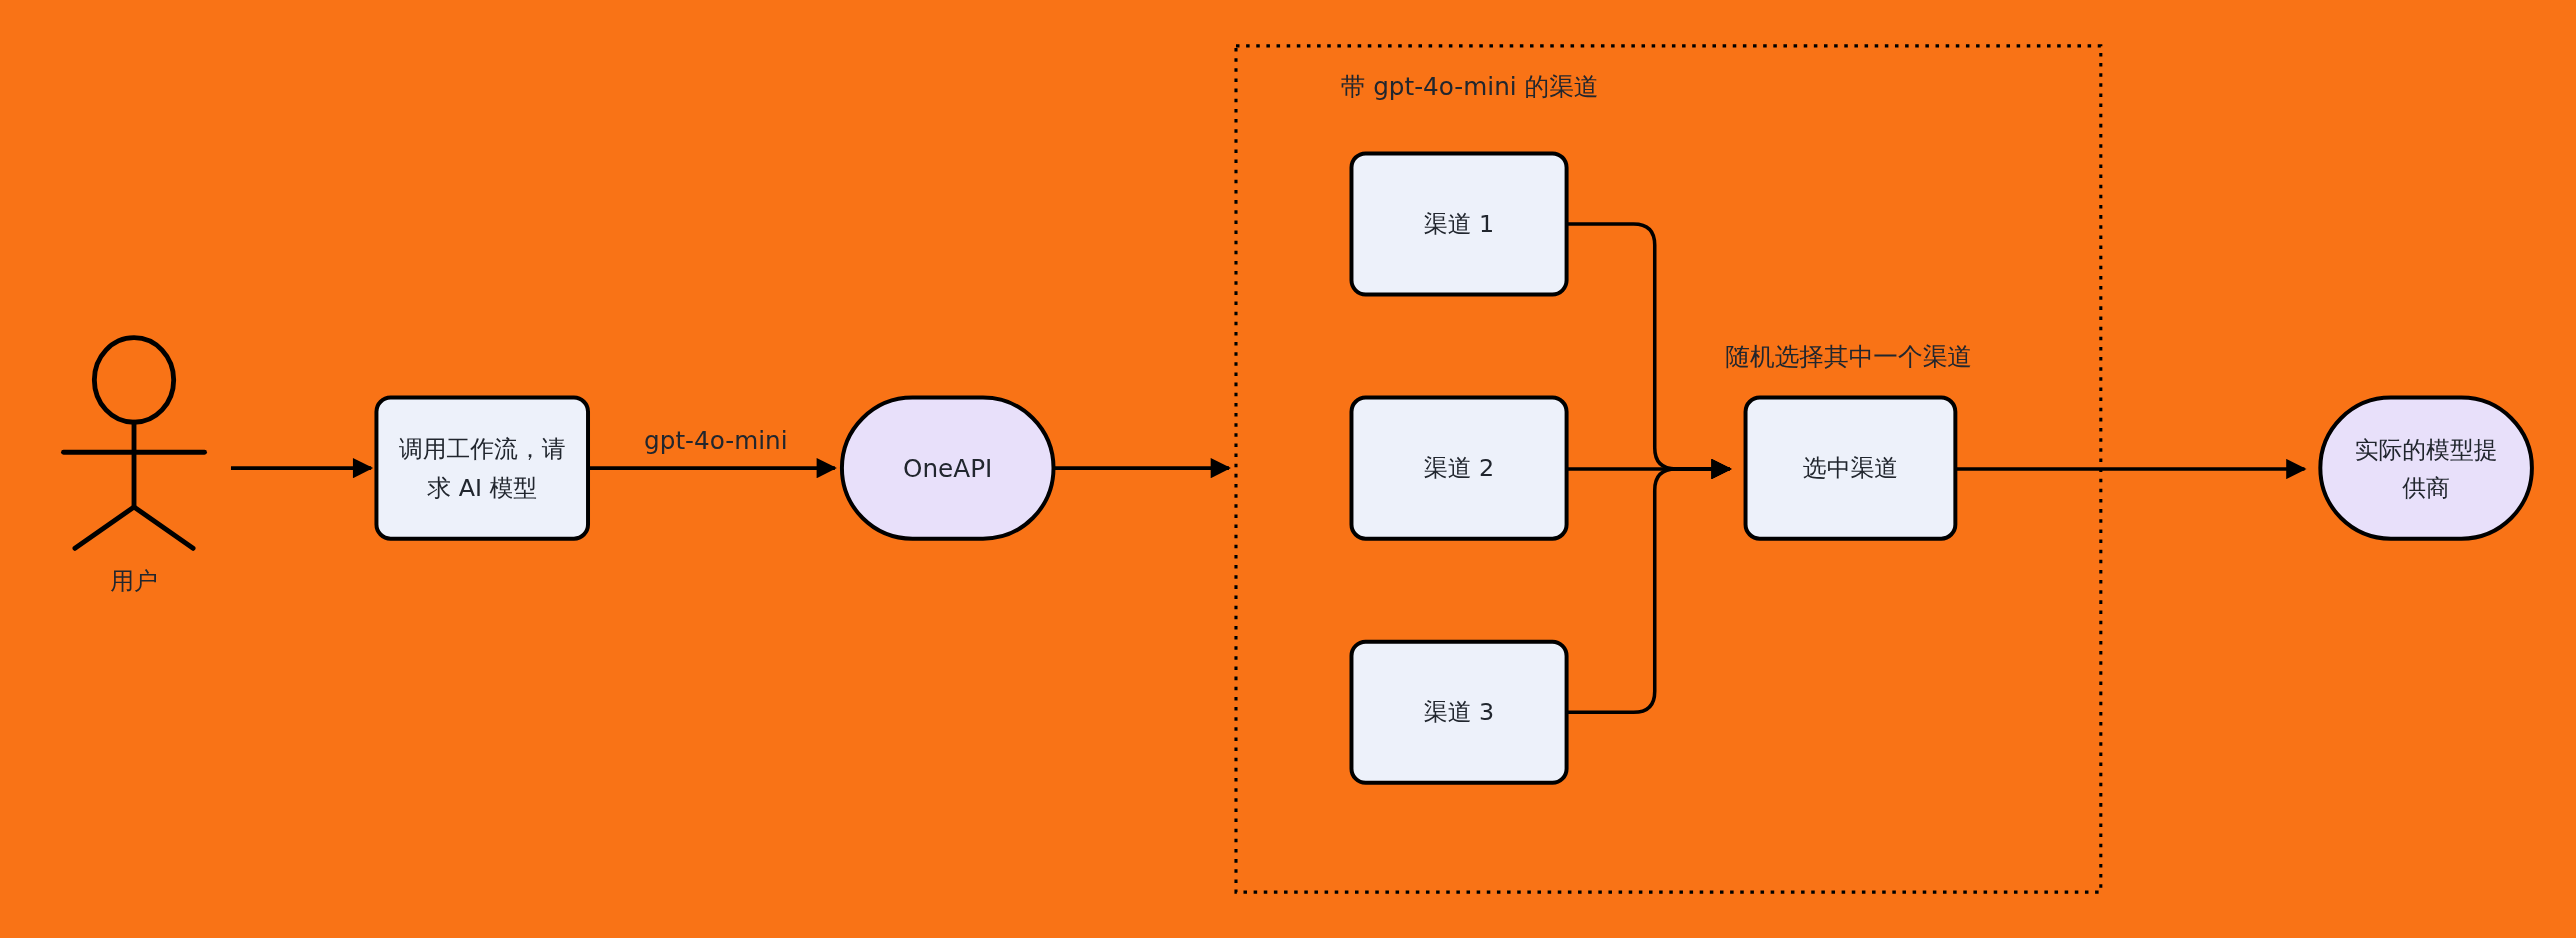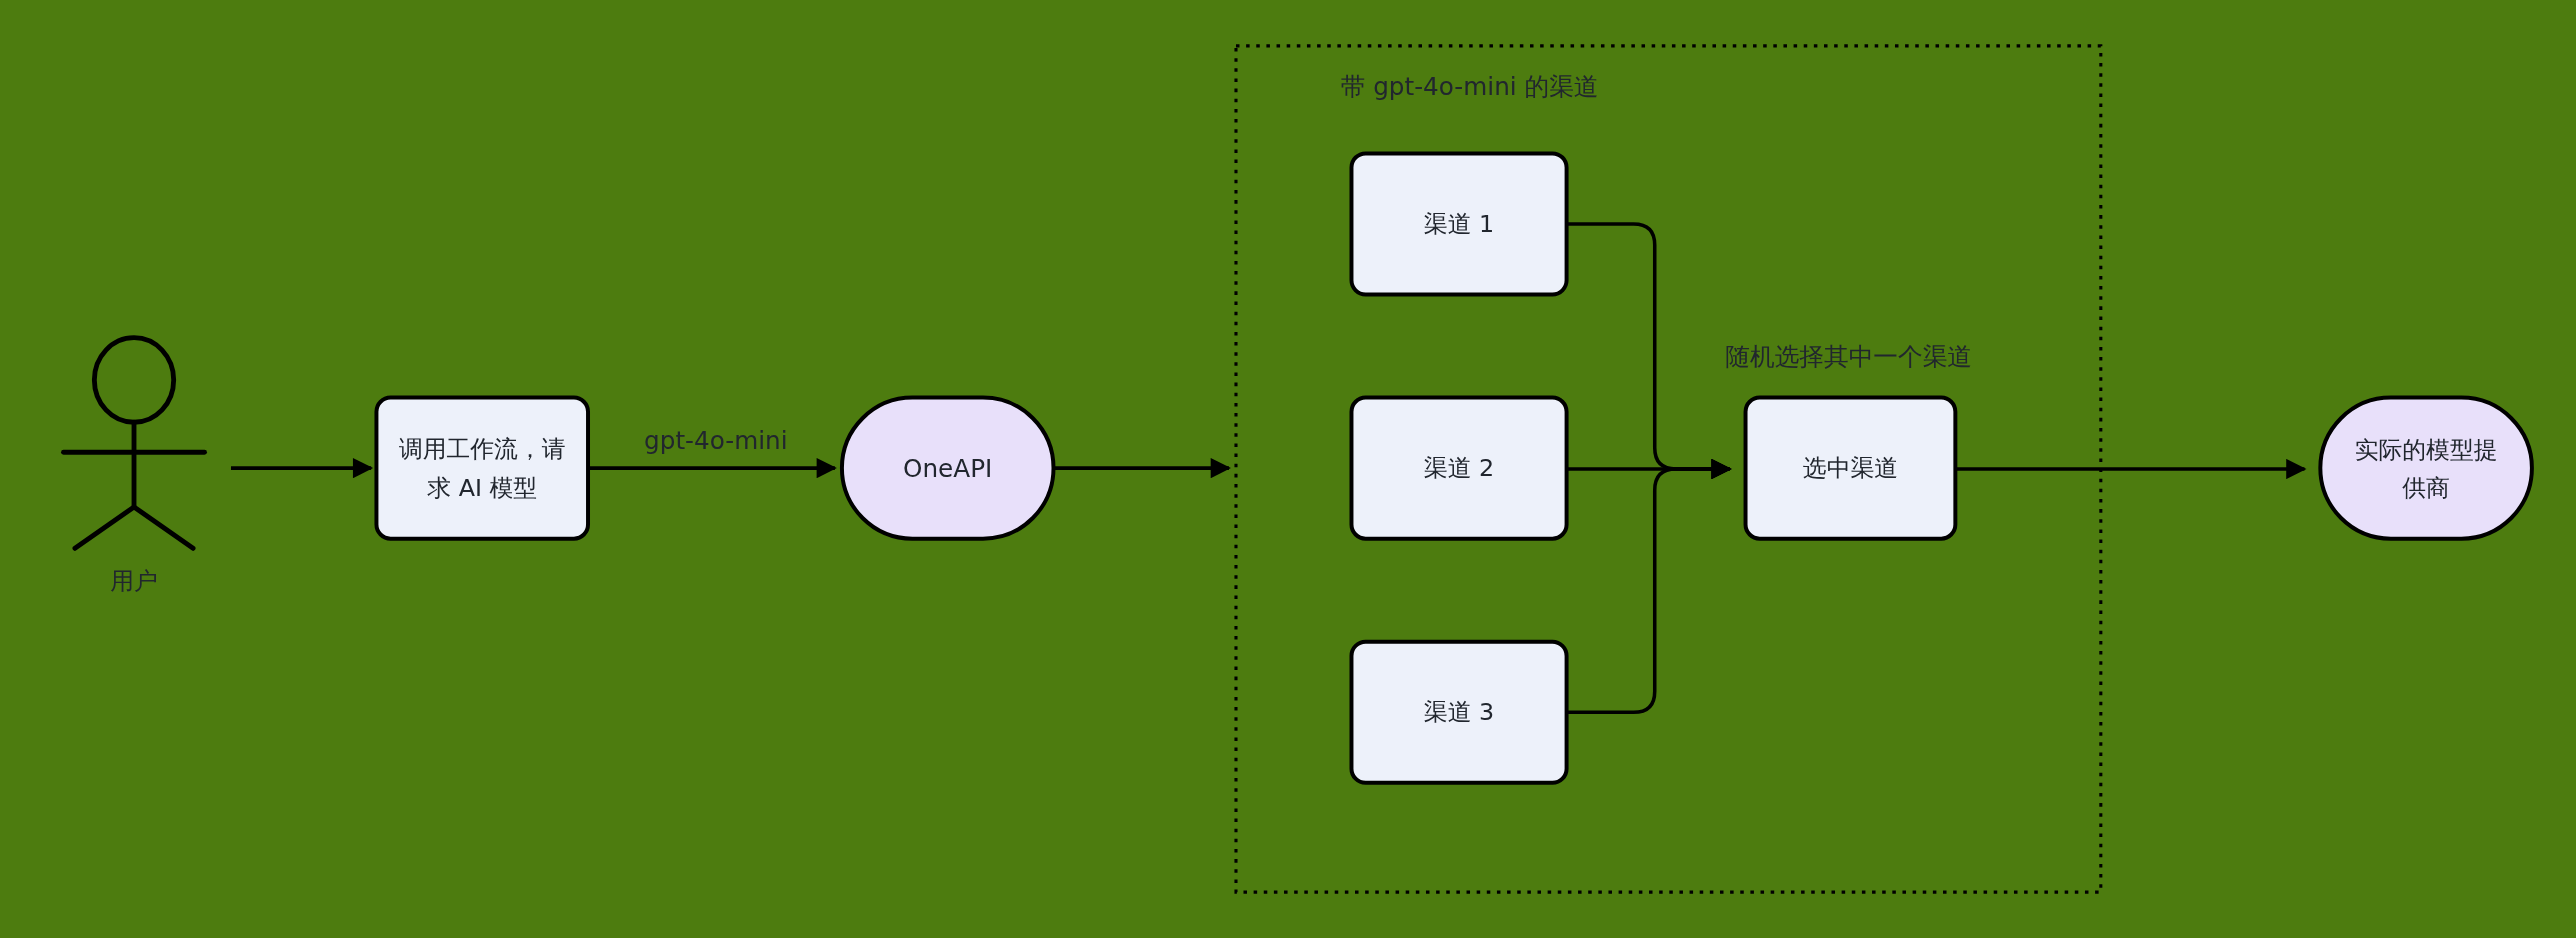--- a/index.html
+++ b/index.html
@@ -4,21 +4,21 @@
 <style>
   html, body {
     margin: 0;
     padding: 0;
     background: #ffffff;
   }
   .canvas {
     position: relative;
     width: 2576px;
     height: 938px;
-    background: #4d7c0f;
+    background: #f97316;
     font-family: "DejaVu Sans", sans-serif;
   }
   svg { display: block; }
 
   .edge {
     fill: none;
     stroke: #000000;
     stroke-width: 4;
   }
   .node-rect {

